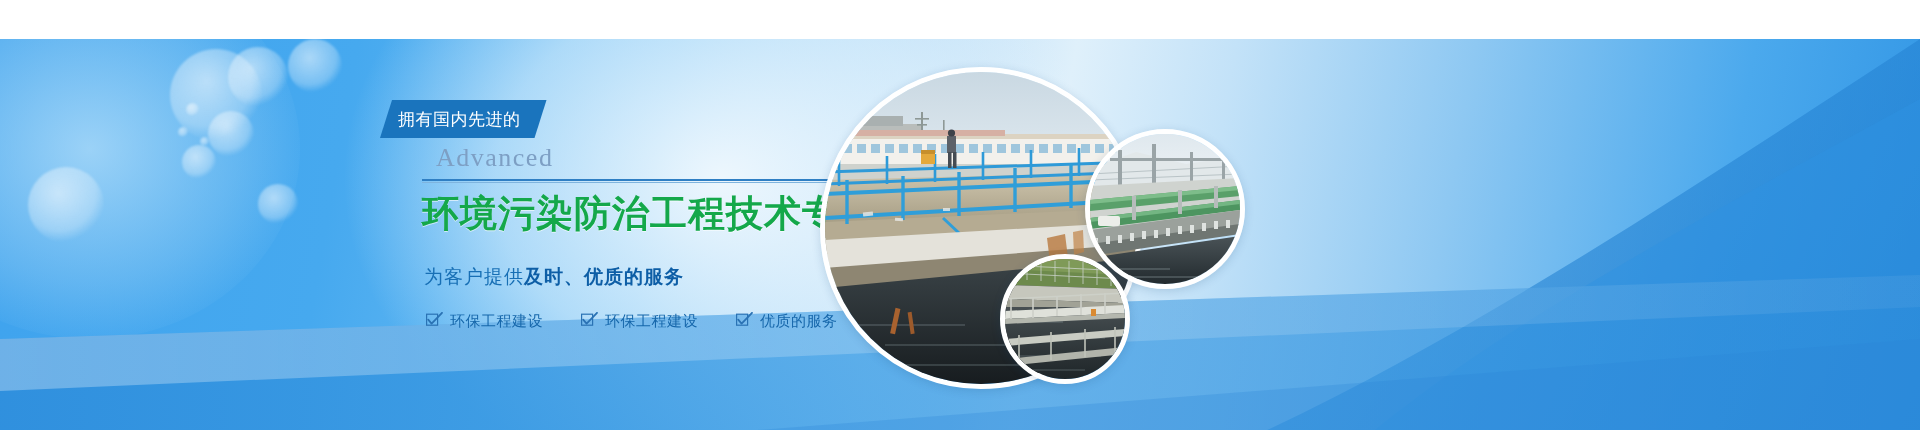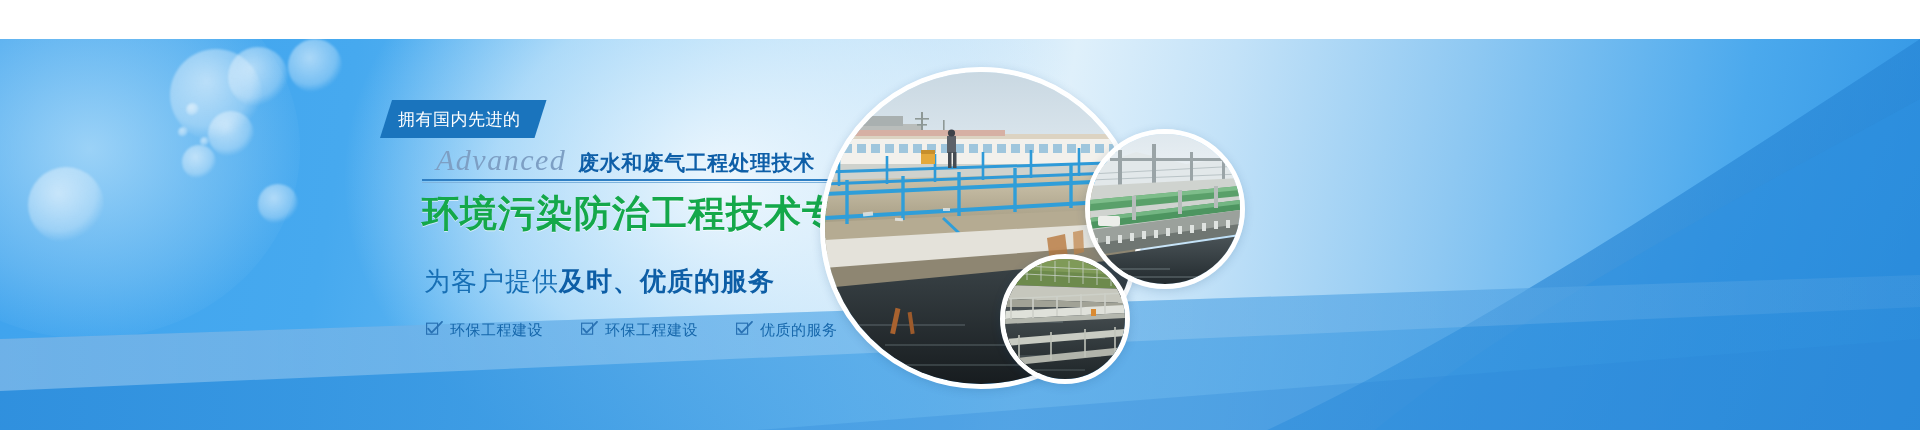--- a/index.html
+++ b/index.html
@@ -94,22 +94,21 @@
   .row-adv {
     position: relative;
     height: 36px;
     margin-top: 2px;
     display: flex;
     align-items: baseline;
     padding-left: 64px;
   }
   .adv-word {
     font-family: "Liberation Serif", "DejaVu Serif", serif;
-    font-style: italic;
-    font-size: 30px;
+    font-size: 26px;
     color: #7d9fc4;
     letter-spacing: 1.5px;
     white-space: nowrap;
   }
   .adv-cn {
     margin-left: 12px;
     font-size: 21px;
     font-weight: bold;
     color: #0e5fa8;
     letter-spacing: .5px;
@@ -132,21 +131,21 @@
     font-weight: bold;
     color: #14a84a;
     letter-spacing: 1px;
     white-space: nowrap;
     text-shadow: 0 1px 0 rgba(255,255,255,.6);
   }
 
   .subline {
     margin-top: 6px;
     margin-left: 52px;
-    font-size: 26px;
+    font-size: 19px;
     color: #176fb5;
     letter-spacing: 1px;
     white-space: nowrap;
   }
   .subline .strong {
     font-weight: bold;
     color: #0d5ea6;
   }
 
   .features {
@@ -233,21 +232,20 @@
   <div class="text-block">
 
     <div class="row-tech">
       <div class="tag-ribbon">
         <span>拥有国内先进的</span>
       </div>
     </div>
 
     <div class="row-adv">
       <span class="adv-word">Advanced</span>
-      <span class="adv-cn">废水和废气工程处理技术</span>
     </div>
 
     <div class="divider-rule"></div>
 
     <h1 class="headline">环境污染防治工程技术专业顾问</h1>
 
     <div class="subline">
       <span>为客户提供</span><span class="strong">及时、优质的服务</span>
     </div>
 

